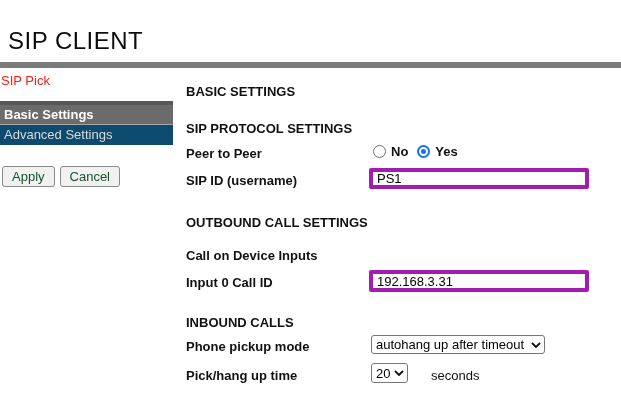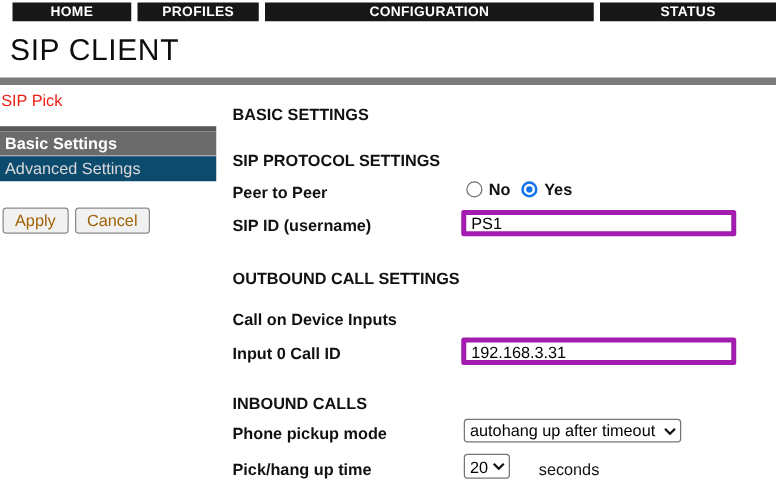--- a/index.html
+++ b/index.html
@@ -31,21 +31,21 @@
 
   
   .menu { position: absolute; top: 101px; left: 0; width: 173px; border-top: 4px solid #575757; }
   .menu-item { height: 20px; line-height: 20px; padding-left: 4px; font-size: 13px; cursor: pointer; }
   .menu-item.selected { background: #6b6b6b; color: #fff; font-weight: bold; border-bottom: 1px solid #a8a8a8; }
   .menu-item.unselected { background: #0c4a6e; color: #dadada; }
 
   .actions { position: absolute; top: 166px; left: 2px; display: flex; gap: 5px; }
   .btn {
     height: 21px; padding: 0 9px; font-size: 13px; font-family: inherit;
-    background: #f1f1f1; border: 1px solid #8a8a8a; border-radius: 3px; color: #a16207; cursor: pointer;
+    background: #f1f1f1; border: 1px solid #8a8a8a; border-radius: 3px; color: #14532d; cursor: pointer;
   }
 
   
   .h-section { position: absolute; left: 186px; font-weight: bold; font-size: 13px; white-space: nowrap; }
   .field-label { position: absolute; left: 186px; font-weight: bold; font-size: 13px; white-space: nowrap; }
 
   .radio-group { position: absolute; left: 373px; top: 144px; display: flex; align-items: center; font-size: 13px; font-weight: bold; }
   .radio { width: 13px; height: 13px; border: 1px solid #6f6f6f; border-radius: 50%; background: #fff; display: inline-block; cursor: pointer; flex: none; }
   .radio.checked { border: 2px solid #1273eb; position: relative; }
   .radio.checked::after { content: ""; position: absolute; left: 2px; top: 2px; right: 2px; bottom: 2px; background: #1273eb; border-radius: 50%; }
@@ -73,26 +73,20 @@
   #h-calldev { top: 248px; } #h-inbound { top: 315px; }
   #lbl-peer { top: 146px; } #lbl-sipid { top: 173px; } #lbl-input0 { top: 275px; }
   #lbl-pickmode { top: 339px; } #lbl-picktime { top: 368px; }
   #seconds { position: absolute; left: 431px; top: 368px; font-weight: normal; font-size: 13px; }
 </style>
 </head>
 <body>
 
 <div id="app">
 
-  <div class="nav">
-    <div class="nav-item nav-w1">HOME</div>
-    <div class="nav-item nav-w2">PROFILES</div>
-    <div class="nav-item nav-w3">CONFIGURATION</div>
-    <div class="nav-item nav-w4">STATUS</div>
-  </div>
 
   <div class="title">SIP CLIENT</div>
 
   <div class="divider"></div>
 
   <div class="sip-phone">SIP Pick</div>
 
   <div class="menu">
     <div class="menu-item selected">Basic Settings</div>
     <div class="menu-item unselected">Advanced Settings</div>

